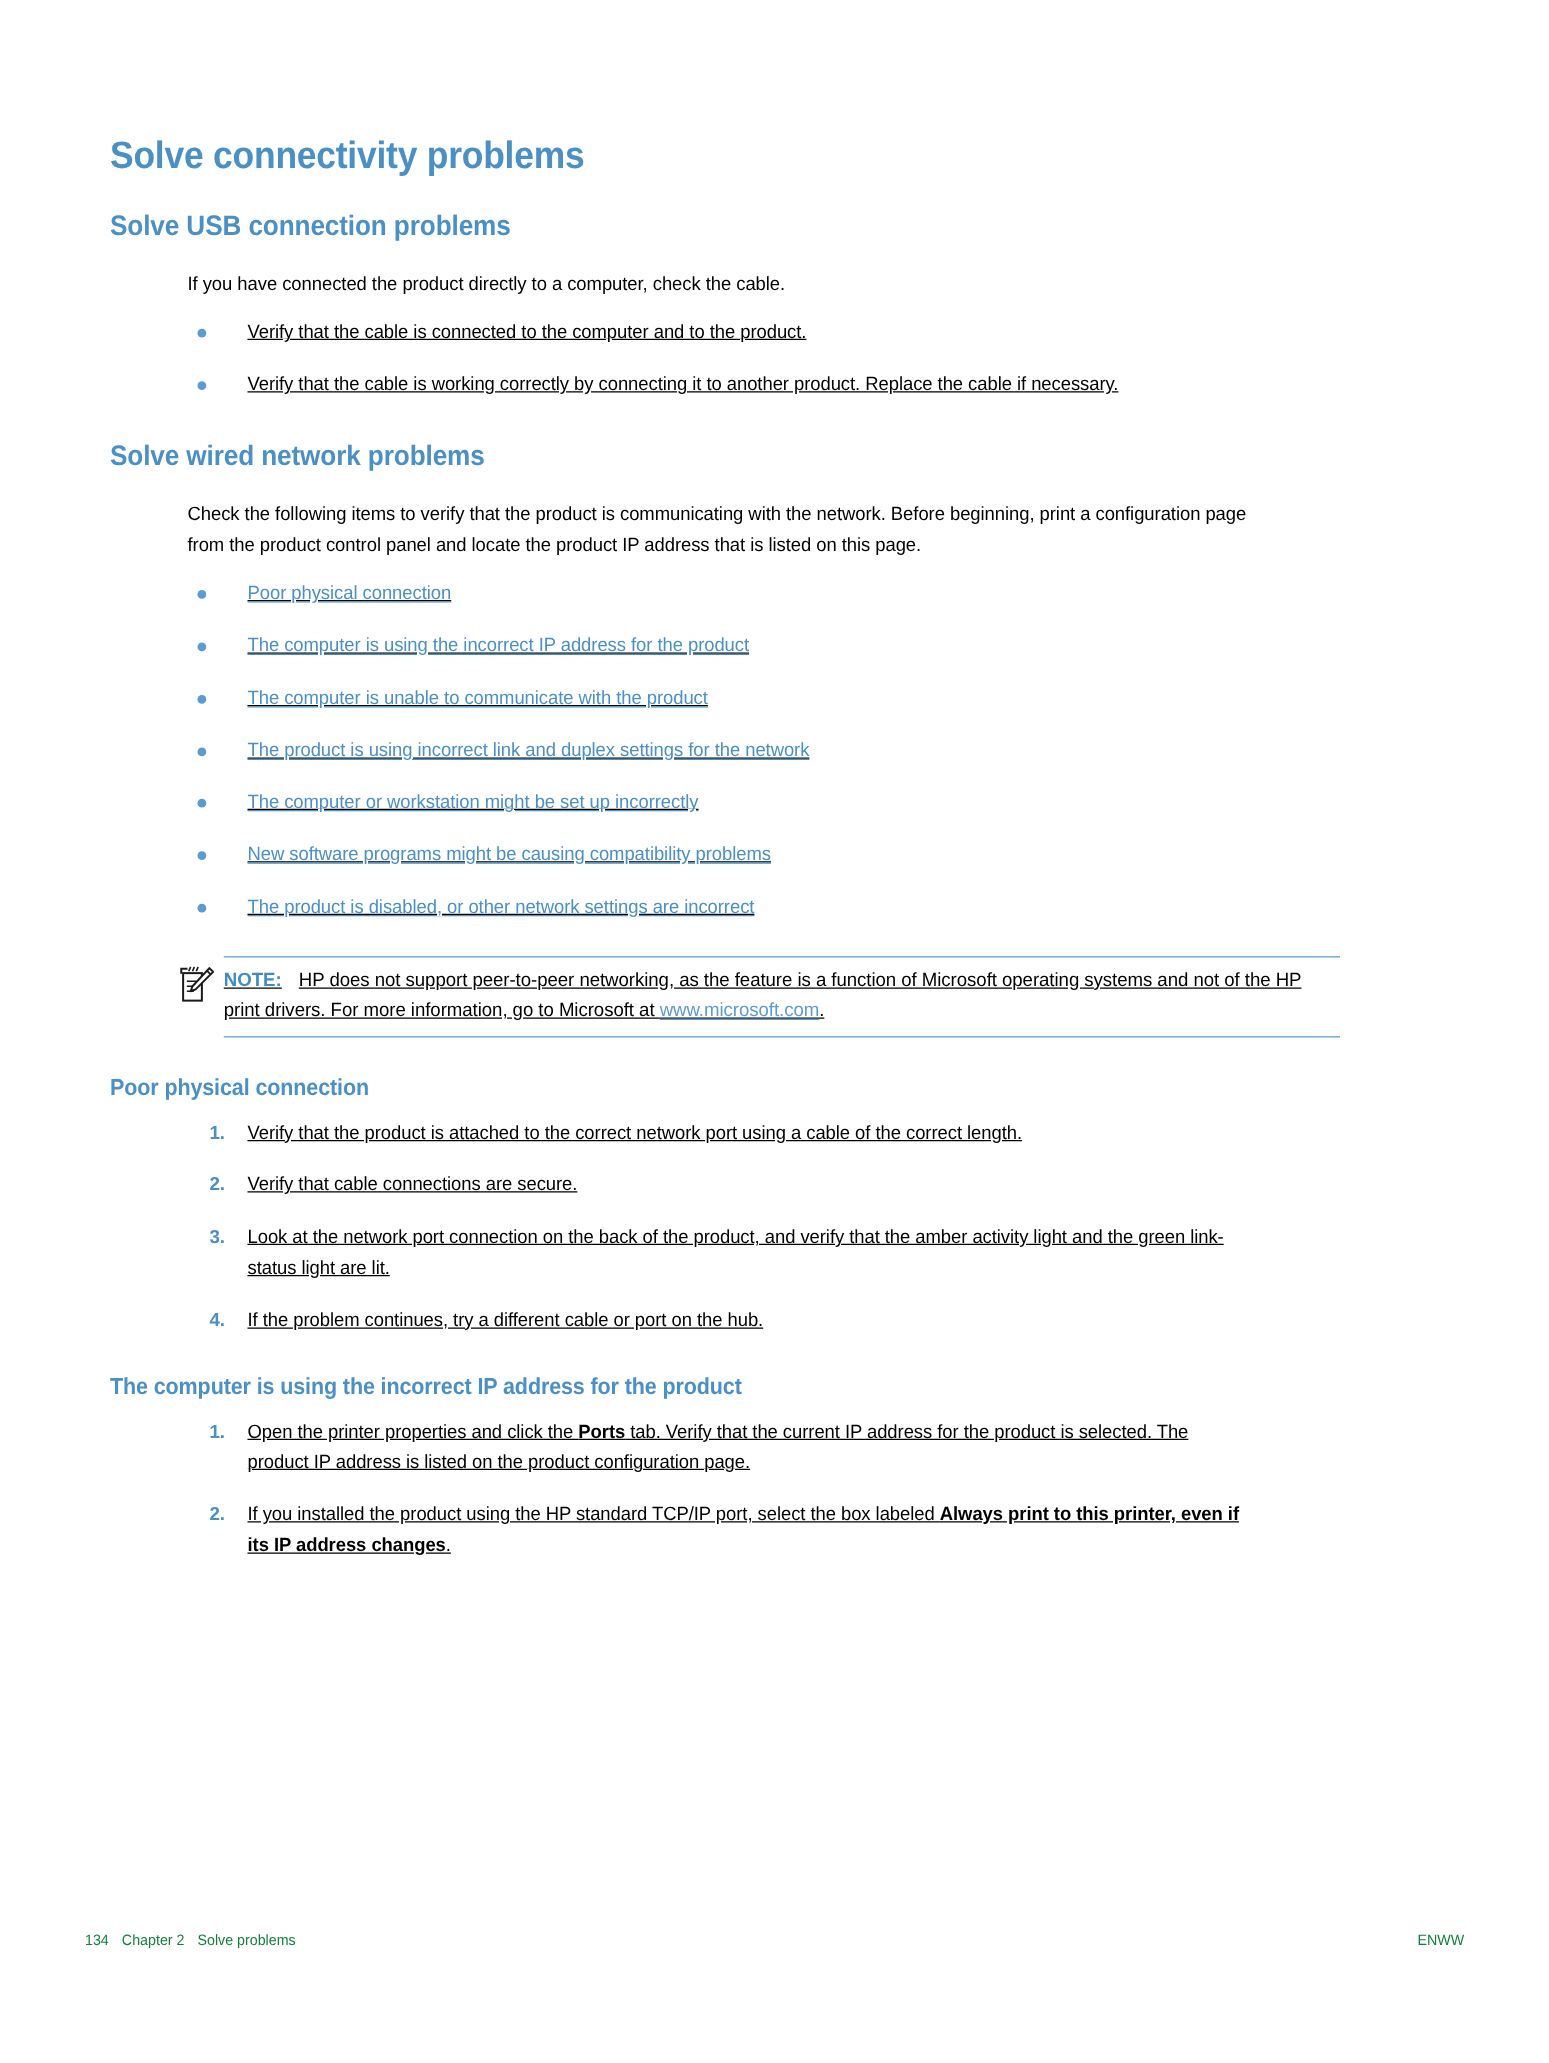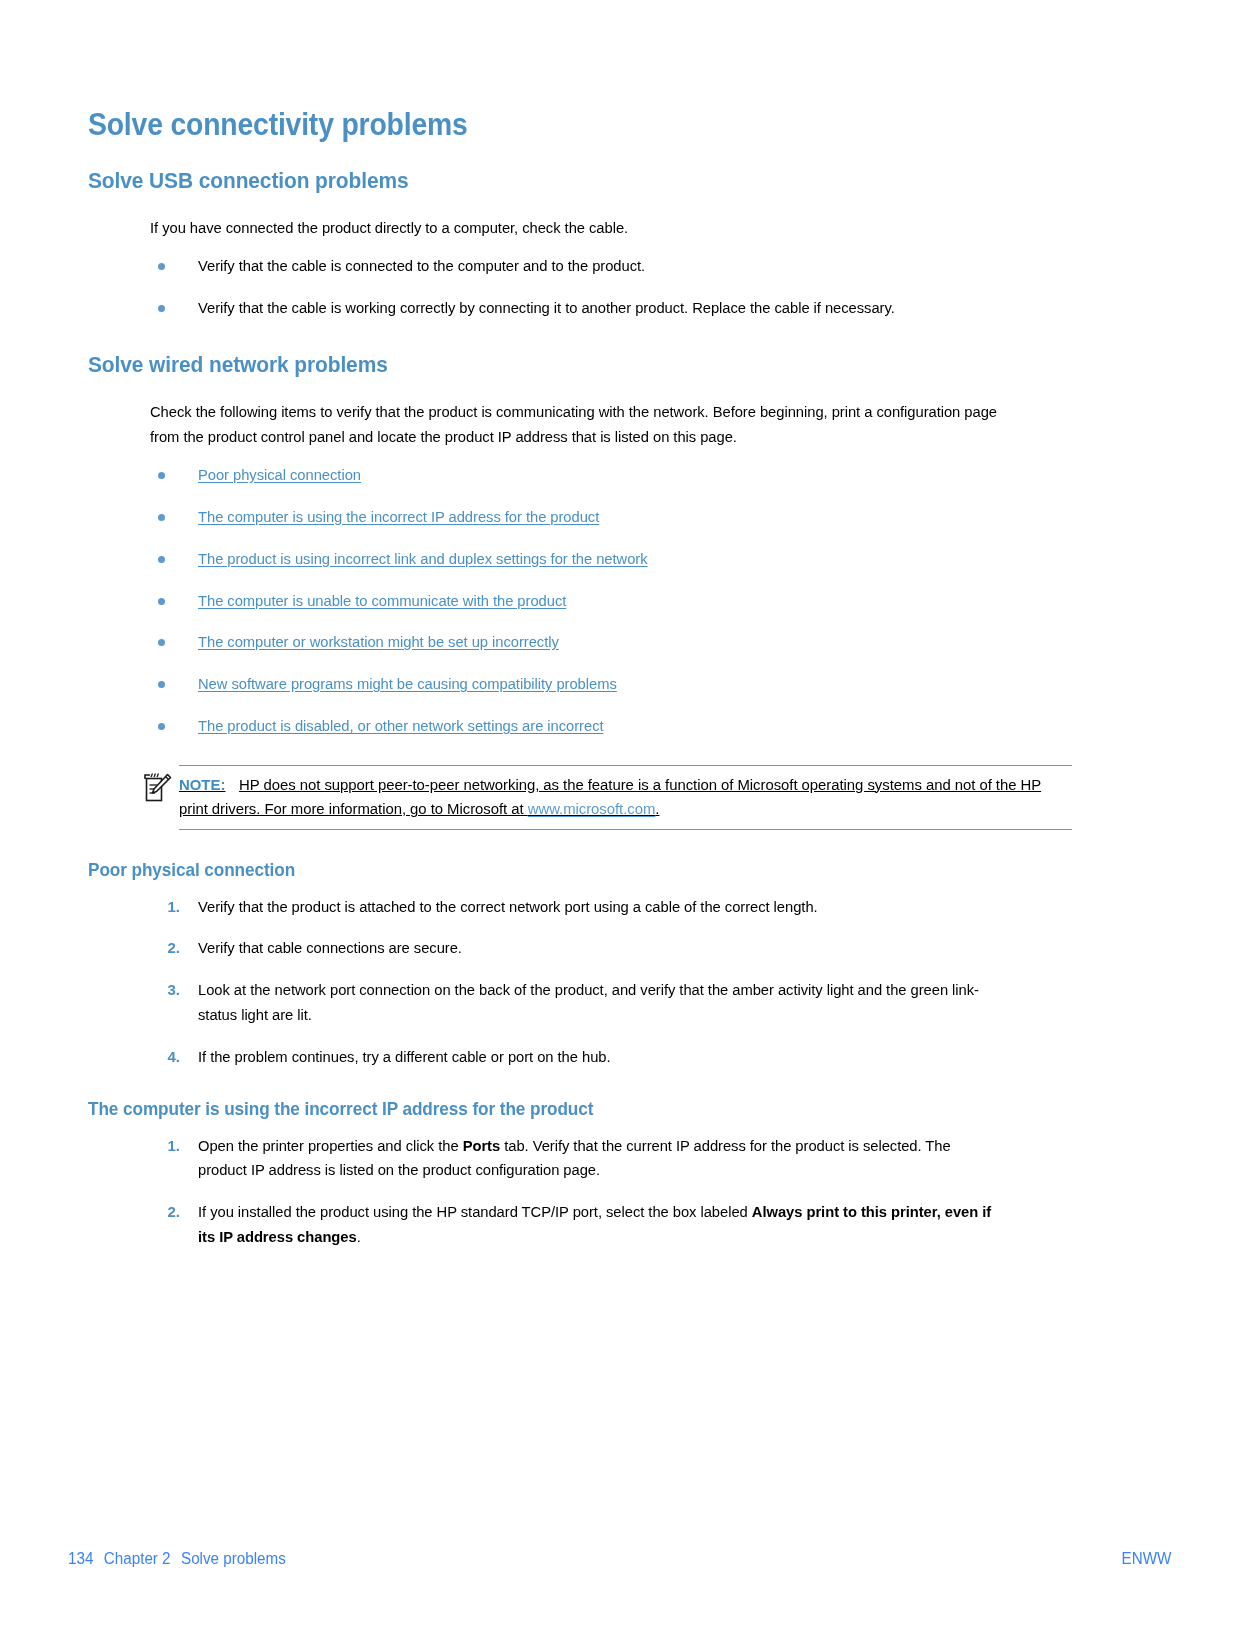--- a/index.html
+++ b/index.html
@@ -96,20 +96,21 @@
     margin: 0;
     padding: 0;
   }
   ul.blist > li, ol.nlist > li {
     position: relative;
     padding-left: 48px;
     margin-bottom: 17px;
     font-size: 15.3px;
     line-height: 1.62;
     letter-spacing: -0.05px;
+    text-decoration: underline;
   }
   ul.blist > li:last-child, ol.nlist > li:last-child {
     margin-bottom: 0;
   }
   ul.blist > li .lit, ol.nlist > li .lit {
     display: block;
     transform: scaleX(0.965);
     transform-origin: left top;
   }
   .bullet-dot {
@@ -180,25 +181,24 @@
 
   .bold { font-weight: bold; }
 
   
   .footer {
     position: absolute;
     left: 68px;
     right: 68px;
     top: 1545px;
     height: 28px;
-    font-size: 16px;
-    color: #3b82f6;
+    font-size: 12px;
+    color: #15803d;
     display: flex;
     justify-content: space-between;
-    align-items: center;
   }
   .footer-left {
     display: flex;
     align-items: baseline;
     gap: 11px;
     transform: scaleX(0.95);
     transform-origin: left center;
   }
   .footer-right {
     transform: scaleX(0.95);
@@ -246,25 +246,25 @@
         <li>
           <span class="bullet-dot"></span>
           <span class="lit"><a class="xref">Poor physical connection</a></span>
         </li>
         <li>
           <span class="bullet-dot"></span>
           <span class="lit"><a class="xref">The computer is using the incorrect IP address for the product</a></span>
         </li>
         <li>
           <span class="bullet-dot"></span>
+          <span class="lit"><a class="xref">The computer is unable to communicate with the product</a></span>
+        </li>
+        <li>
+          <span class="bullet-dot"></span>
           <span class="lit"><a class="xref">The product is using incorrect link and duplex settings for the network</a></span>
-        </li>
-        <li>
-          <span class="bullet-dot"></span>
-          <span class="lit"><a class="xref">The computer is unable to communicate with the product</a></span>
         </li>
         <li>
           <span class="bullet-dot"></span>
           <span class="lit"><a class="xref">The computer or workstation might be set up incorrectly</a></span>
         </li>
         <li>
           <span class="bullet-dot"></span>
           <span class="lit"><a class="xref">New software programs might be causing compatibility problems</a></span>
         </li>
         <li>

